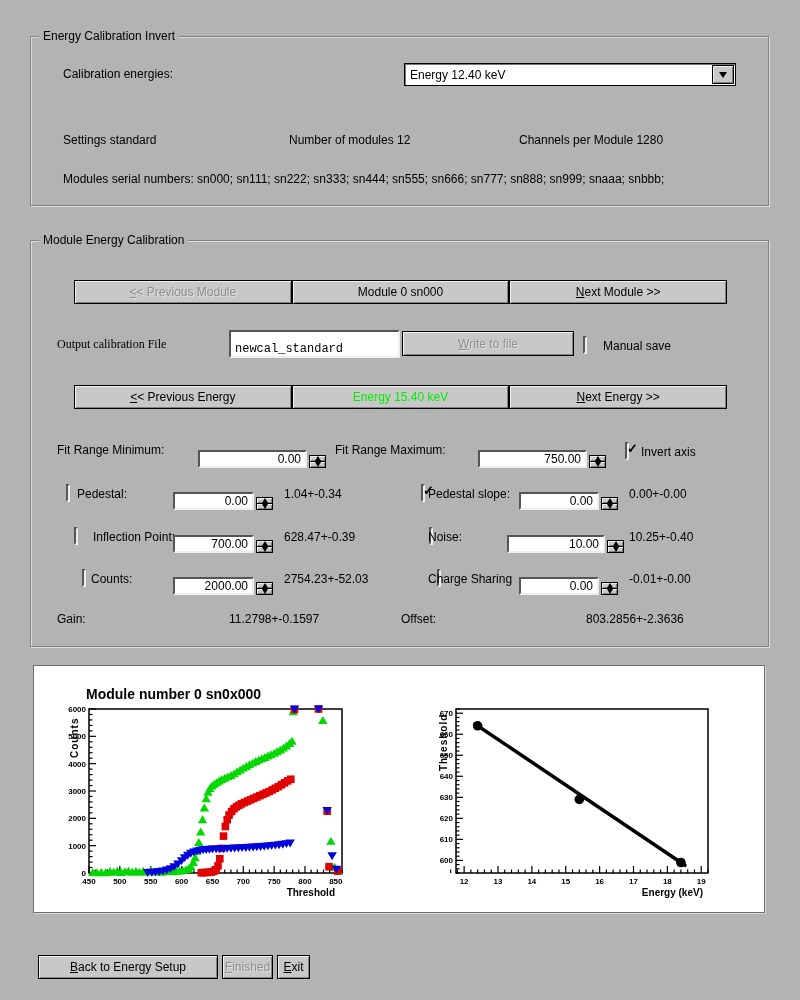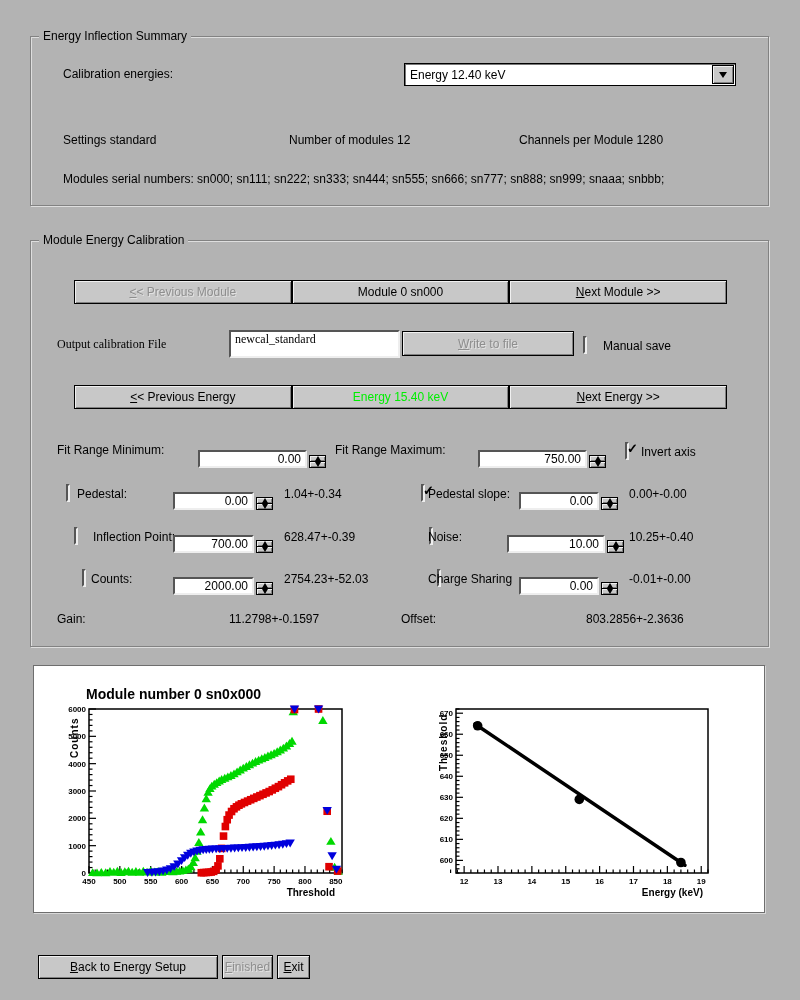--- a/index.html
+++ b/index.html
@@ -38,22 +38,22 @@
   }
   .btn.disabled{color:#8e8e8e;text-shadow:1px 1px 0 #e2e2e2;}
   .btnrow{display:flex;}
   .btnrow .btn{flex:1;}
   .green-text{color:#00ee00;text-shadow:none;}
 
   
   .tinput{
     background:#fff;box-sizing:border-box;
     border:2px solid;border-color:#555 #eee #eee #555;
-    font-family:Liberation Serif, serif;font-size:12px;
-    padding:0 4px;display:flex;align-items:flex-start;white-space:nowrap;
+    font-family:Liberation Mono, monospace;font-size:12px;
+    padding:0 4px;display:flex;align-items:flex-end;white-space:nowrap;
   }
   .combo{
     background:#fff;box-sizing:border-box;
     border:1px solid #000;
     box-shadow:inset 1px 1px 0 #777;
     display:flex;align-items:center;padding-left:5px;
     font-size:12px;position:relative;
   }
   .combo .arrowbtn{
     position:absolute;right:1px;top:1px;bottom:1px;width:20px;
@@ -100,21 +100,21 @@
   }
   .charttitle{position:absolute;font-weight:bold;font-size:14px;white-space:nowrap;}
   .axlabel{position:absolute;font-weight:bold;font-size:10px;white-space:nowrap;}
   .ylabel{transform:rotate(-90deg);transform-origin:top left;letter-spacing:1px;}
   svg text{font-family:"Liberation Sans",sans-serif;font-weight:bold;}
 </style>
 </head>
 <body>
 
 <div class="groupbox" style="left:30px;top:36px;width:737px;height:168px;">
-  <div class="legend">Energy Inflection Summary</div>
+  <div class="legend">Energy Calibration Invert</div>
   <div class="abs lbl" style="left:32px;top:30px;">Calibration energies:</div>
   <div class="combo abs" style="left:373px;top:26px;width:332px;height:23px;">
     <span>Energy 12.40 keV</span>
     <span class="arrowbtn">
         <span class="tri-down"></span>
       </span>
   </div>
   <div class="abs lbl" style="left:32px;top:96px;">Settings standard</div>
   <div class="abs lbl" style="left:258px;top:96px;">Number of modules 12</div>
   <div class="abs lbl" style="left:488px;top:96px;">Channels per Module 1280</div>

